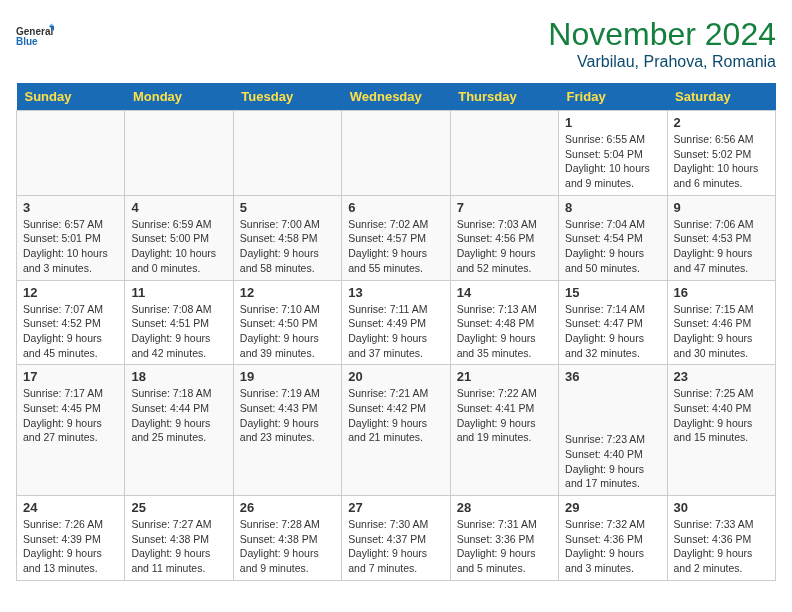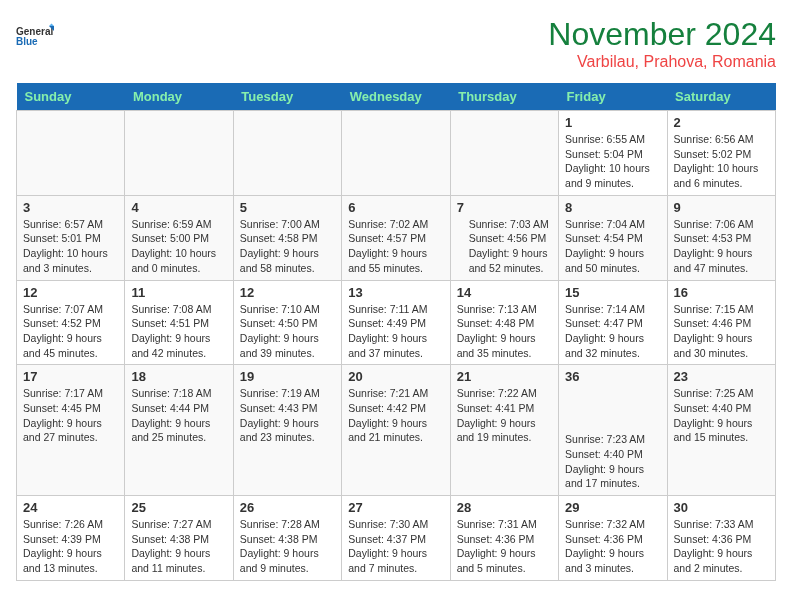--- a/index.html
+++ b/index.html
@@ -25,30 +25,30 @@
     .title-area {
       text-align: right;
     }
     .month-title {
       font-size: 32px;
       font-weight: normal;
       color: #15803d;
     }
     .location {
       font-size: 16px;
-      color: #ef4444;
+      color: #0c4a6e;
     }
     table {
       width: 100%;
       border-collapse: collapse;
       table-layout: fixed;
     }
     th {
       background-color: #1a6bb5;
-      color: #86efac;
+      color: #fde047;
       text-align: left;
       padding: 6px 8px;
       font-size: 13px;
       font-weight: bold;
     }
     td {
       border: 1px solid #ccc;
       vertical-align: top;
       padding: 4px 6px;
       font-size: 10.5px;
@@ -142,21 +142,21 @@
 Daylight: 9 hours and 58 minutes.</div>
         </td>
         <td>
           <span class="day-num">6</span>
           <div class="day-info" style="white-space: pre-line;">Sunrise: 7:02 AM
 Sunset: 4:57 PM
 Daylight: 9 hours and 55 minutes.</div>
         </td>
         <td>
           <span class="day-num">7</span>
-          <div class="day-info" style="white-space: pre-line; margin-left: 12px;">Sunrise: 7:03 AM
+          <div class="day-info" style="white-space: pre-line;">Sunrise: 7:03 AM
 Sunset: 4:56 PM
 Daylight: 9 hours and 52 minutes.</div>
         </td>
         <td>
           <span class="day-num">8</span>
           <div class="day-info" style="white-space: pre-line;">Sunrise: 7:04 AM
 Sunset: 4:54 PM
 Daylight: 9 hours and 50 minutes.</div>
         </td>
         <td>
@@ -275,21 +275,21 @@
         </td>
         <td>
           <span class="day-num">27</span>
           <div class="day-info" style="white-space: pre-line;">Sunrise: 7:30 AM
 Sunset: 4:37 PM
 Daylight: 9 hours and 7 minutes.</div>
         </td>
         <td>
           <span class="day-num">28</span>
           <div class="day-info" style="white-space: pre-line;">Sunrise: 7:31 AM
-Sunset: 4:36 PM
+Sunset: 3:36 PM
 Daylight: 9 hours and 5 minutes.</div>
         </td>
         <td>
           <span class="day-num">29</span>
           <div class="day-info" style="white-space: pre-line;">Sunrise: 7:32 AM
 Sunset: 4:36 PM
 Daylight: 9 hours and 3 minutes.</div>
         </td>
         <td>
           <span class="day-num">30</span>

